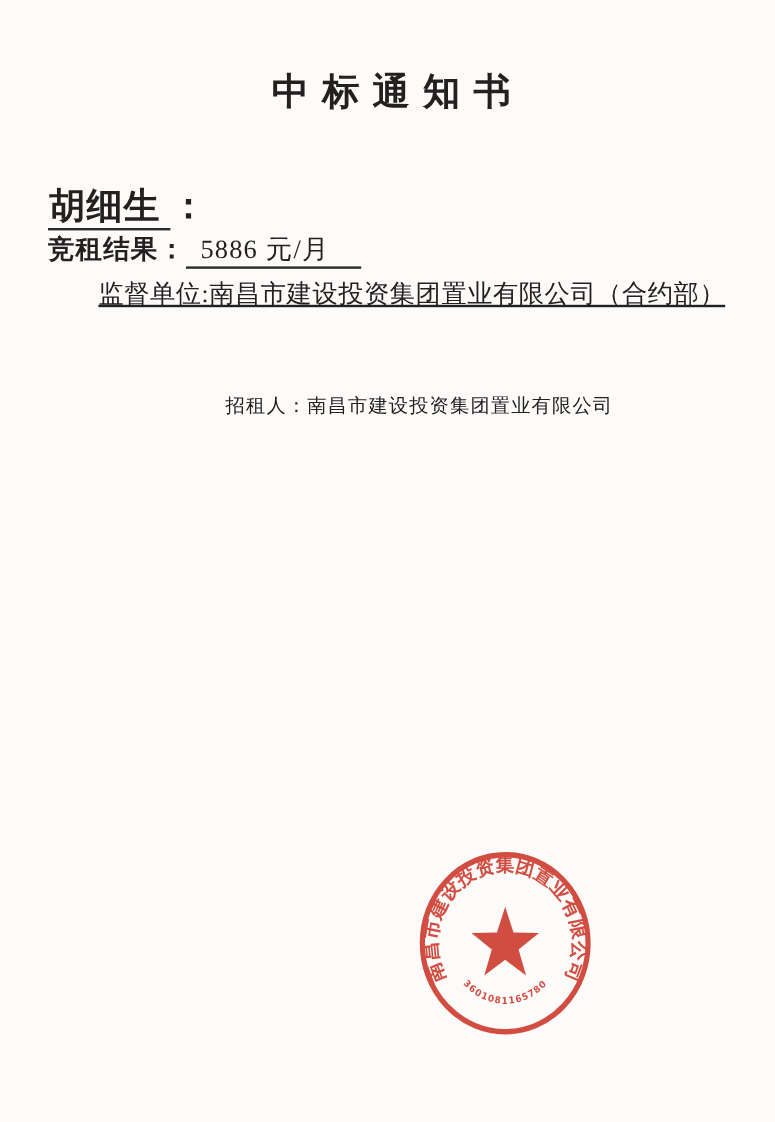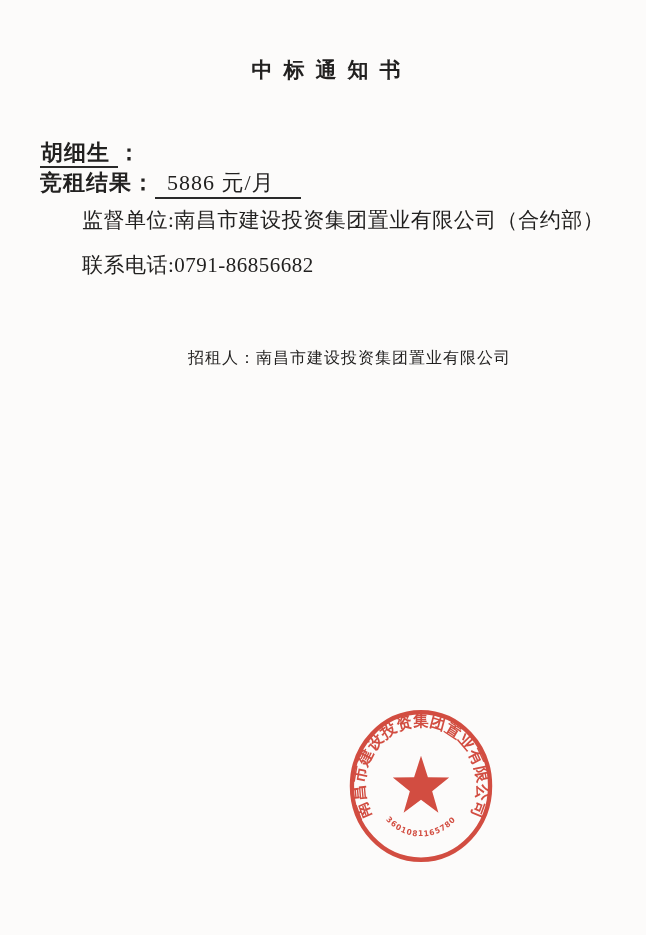--- a/index.html
+++ b/index.html
@@ -12,29 +12,29 @@
     background: #fcfbfa;
     font-family: "Liberation Serif", "DejaVu Serif", serif;
     color: #222120;
     overflow: hidden;
   }
   .content { padding: 40px 34px 0 40px; }
 
   .doc-title {
     margin-top: 16px;
     text-align: center;
-    font-size: 21px;
+    font-size: 31px;
     font-weight: 600;
     letter-spacing: 11px;
     text-indent: 11px; 
   }
 
   .recipient-line {
     margin-top: 54px;
-    font-size: 22px;
+    font-size: 30px;
     font-weight: 700;
     letter-spacing: 1px;
   }
   .recipient-name {
     border-bottom: 2px solid #2a2a2a;
     padding: 0 8px 1px 1px;
   }
 
   .body-text {
     font-size: 21px;
@@ -54,21 +54,21 @@
     font-size: 22px;
     letter-spacing: 1px;
   }
   .result-label { font-weight: 700; }
   .result-value {
     border-bottom: 2px solid #2a2a2a;
     padding: 0 26px 2px 12px;
   }
 
   .para-notice { margin-top: 50px; text-indent: 2em; }
-  .contact-line { text-indent: 2em; }
+  .contact-line { text-indent: 2em; text-decoration: underline; }
 
   .signature-line {
     margin-top: 60px;
     padding-left: 148px;
     font-size: 16px;
     letter-spacing: 1px;
   }
   .date-line {
     margin-top: 12px;
     padding-left: 306px;
@@ -101,21 +101,20 @@
     </div>
 
 
     <div class="result-line">
       <span class="result-label">竞租结果：</span><span class="result-value">5886 元/月</span>
     </div>
 
 
     <p class="body-text contact-line">监督单位:南昌市建设投资集团置业有限公司（合约部）</p>
 
-    <p class="body-text contact-line">联系电话:0791-86856682</p>
 
     <div class="signature-line">
       <span>招租人：</span><span>南昌市建设投资集团置业有限公司</span>
     </div>
 
   </div>
 
   <div class="seal">
     <svg viewBox="0 0 240 240" preserveAspectRatio="none">
       <defs>

